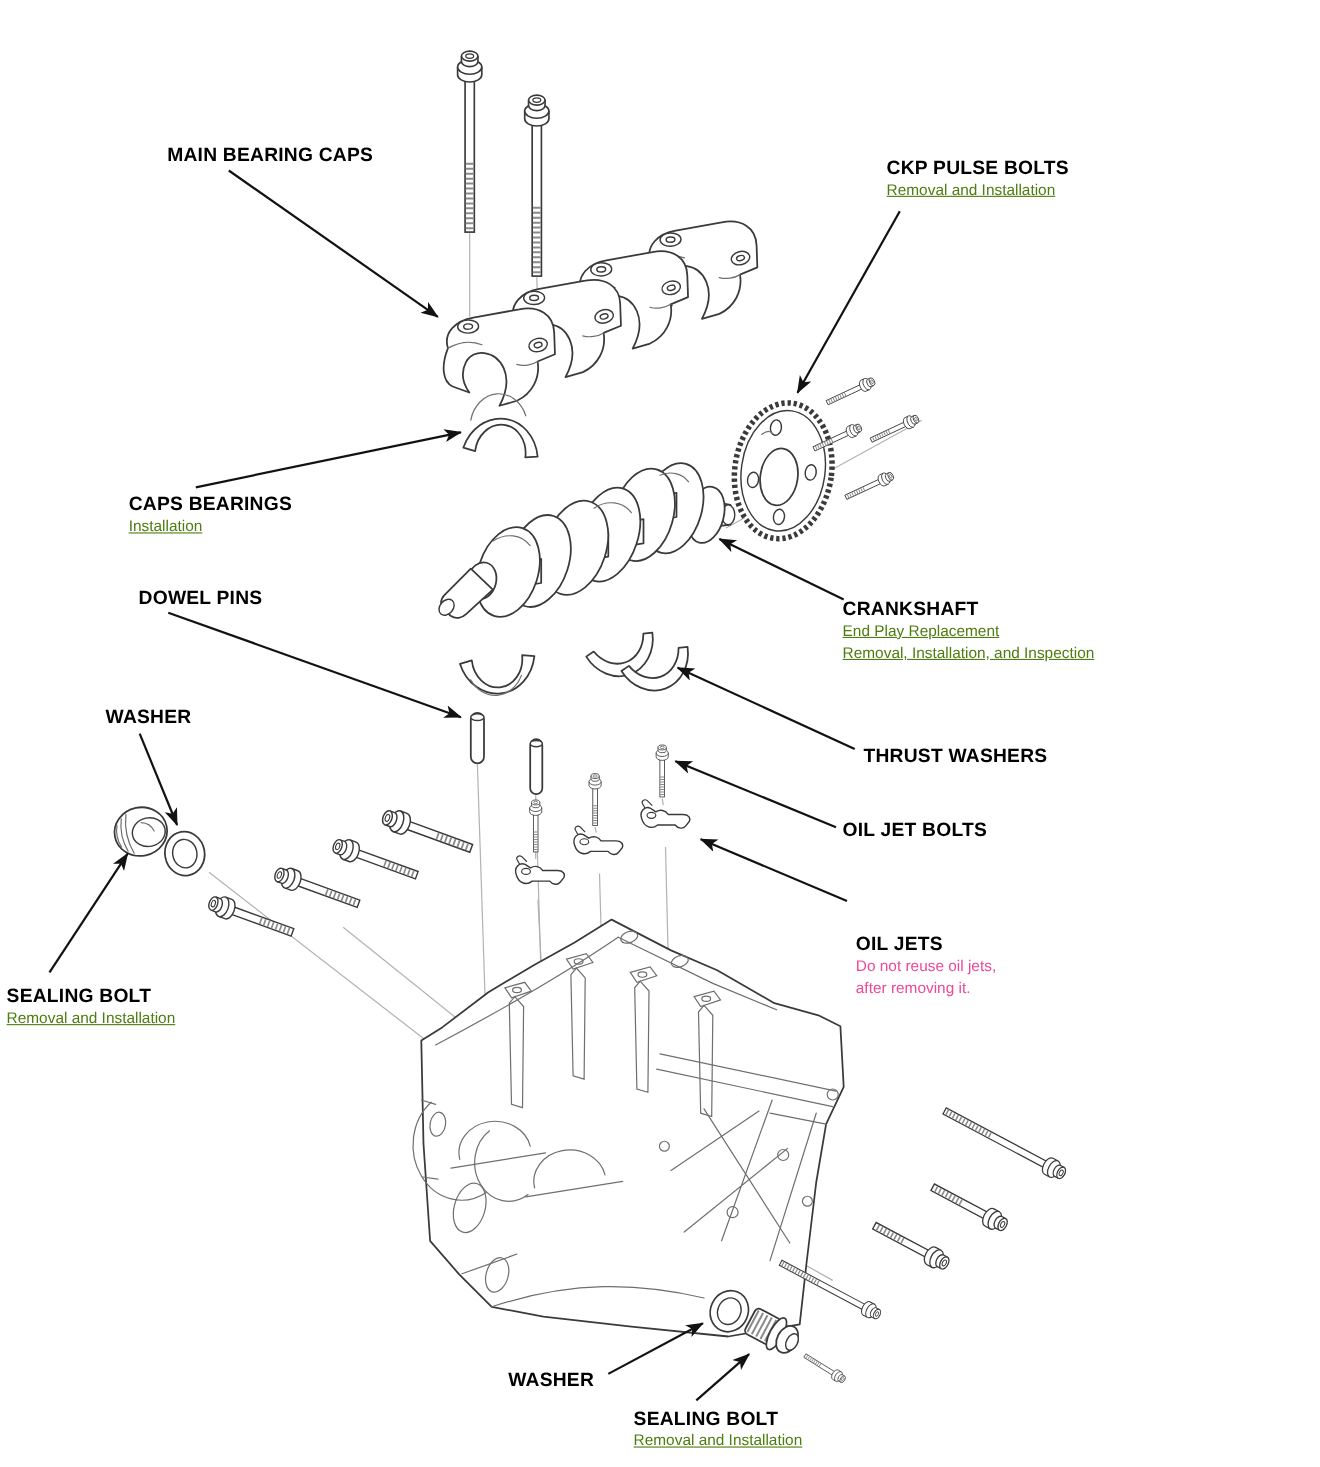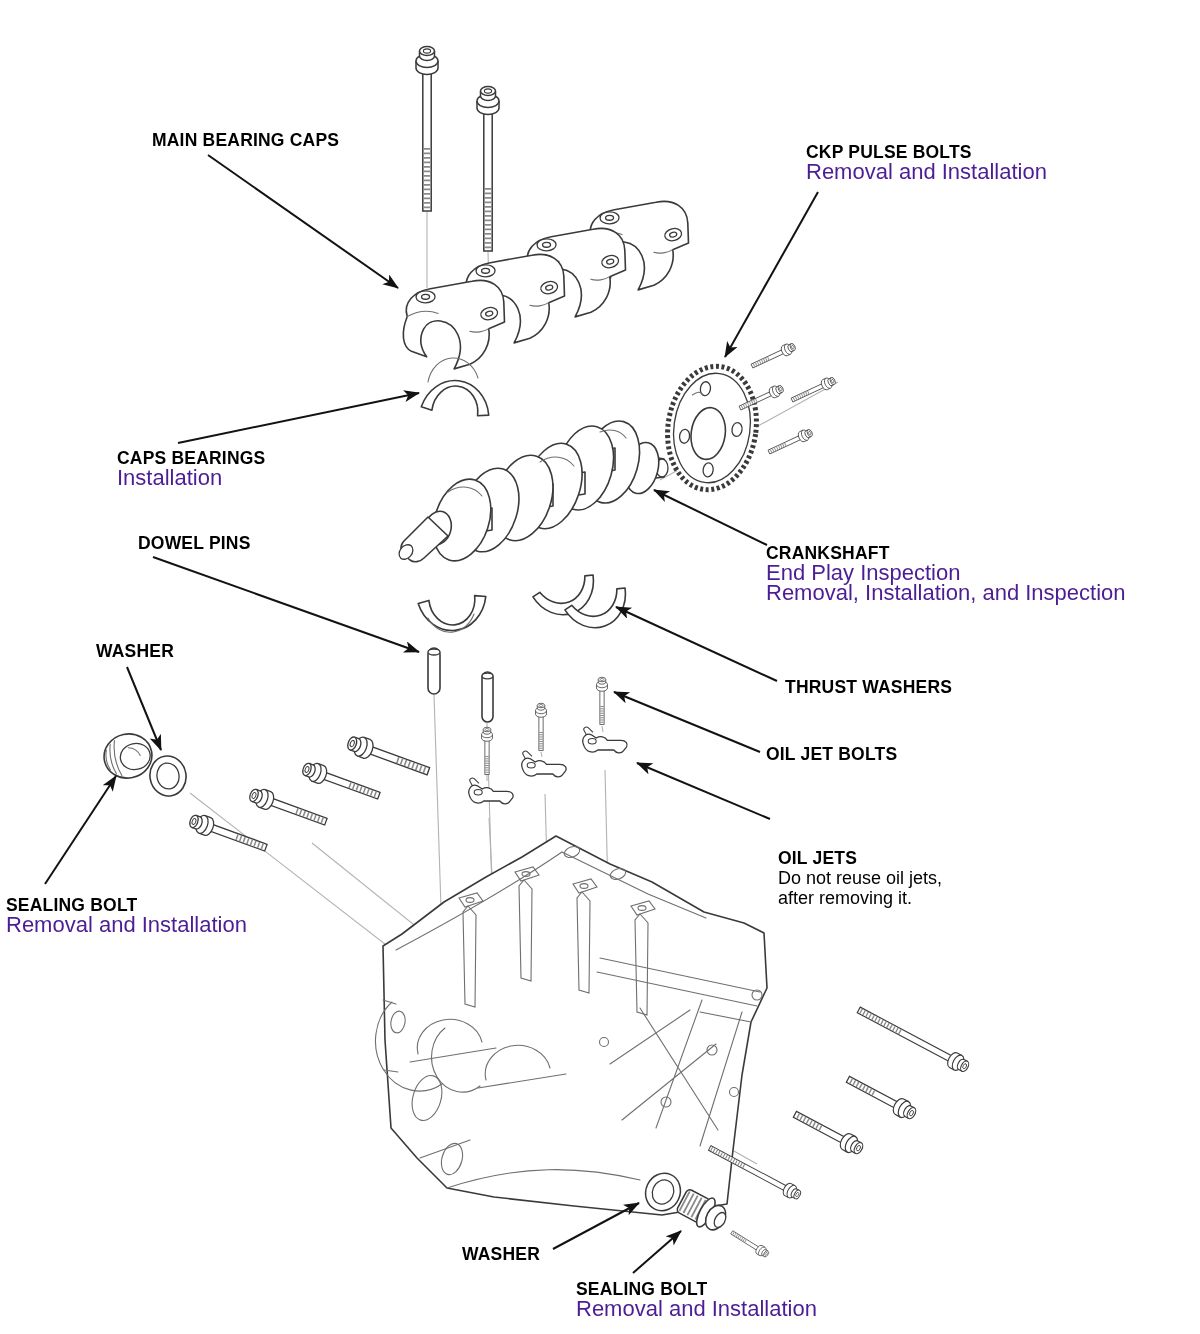--- a/index.html
+++ b/index.html
@@ -1,22 +1,22 @@
 <!DOCTYPE html>
 <html><head>
 <meta charset="utf-8">
 <style>
   html,body{margin:0;padding:0;background:#fff}
   .stage{position:relative;width:1200px;height:1334px;background:#fff;overflow:hidden;
          font-family:"Liberation Sans",sans-serif}
   .stage svg{position:absolute;left:0;top:0}
   .lbl{position:absolute;line-height:20px;white-space:nowrap}
   .cap{display:block;font-weight:bold;font-size:17.5px;letter-spacing:.2px;color:#000}
-  .lnk{display:block;font-size:22px;color:#4c1d95;cursor:pointer}
-  .note{display:block;font-size:18px;color:#000000}
+  .lnk{display:block;font-size:14px;color:#4d7c0f;text-decoration:underline;cursor:pointer}
+  .note{display:block;font-size:14px;color:#ec4899}
   
   .part{fill:#fff;stroke:#3a3a3a;stroke-width:1.6;stroke-linejoin:round;stroke-linecap:round}
   .part2{fill:#fff;stroke:#3a3a3a;stroke-width:1.3;stroke-linejoin:round}
   .det{fill:none;stroke:#6f6f6f;stroke-width:1.1;stroke-linecap:round}
   .lead{fill:none;stroke:#b2b2b2;stroke-width:1.1}
   .arrow{fill:none;stroke:#121212;stroke-width:2}
 </style>
 </head>
 <body>
 
@@ -276,31 +276,31 @@
   <div class="lbl" style="left:806px;top:142px">
     <span class="cap">CKP PULSE BOLTS</span>
     <a class="lnk">Removal and Installation</a>
   </div>
 
   <div class="lbl" style="left:117px;top:448px">
     <span class="cap">CAPS BEARINGS</span>
     <a class="lnk">Installation</a>
   </div>
 
-  <div class="lbl" style="left:138px;top:533px">
+  <div class="lbl" style="left:126px;top:533px">
     <span class="cap">DOWEL PINS</span>
   </div>
 
   <div class="lbl" style="left:96px;top:641px">
     <span class="cap">WASHER</span>
   </div>
 
   <div class="lbl" style="left:766px;top:543px">
     <span class="cap">CRANKSHAFT</span>
-    <a class="lnk">End Play Inspection</a>
+    <a class="lnk">End Play Replacement</a>
     <a class="lnk">Removal, Installation, and Inspection</a>
   </div>
 
   <div class="lbl" style="left:785px;top:677px">
     <span class="cap">THRUST WASHERS</span>
   </div>
 
   <div class="lbl" style="left:766px;top:744px">
     <span class="cap">OIL JET BOLTS</span>
   </div>

